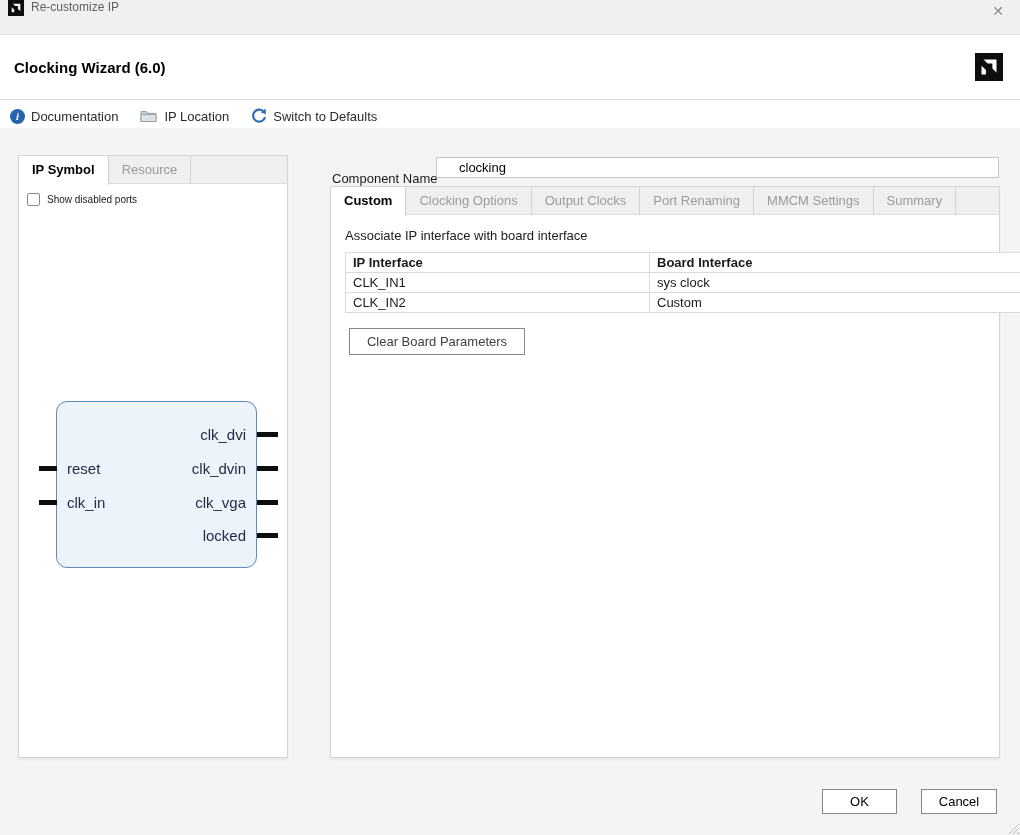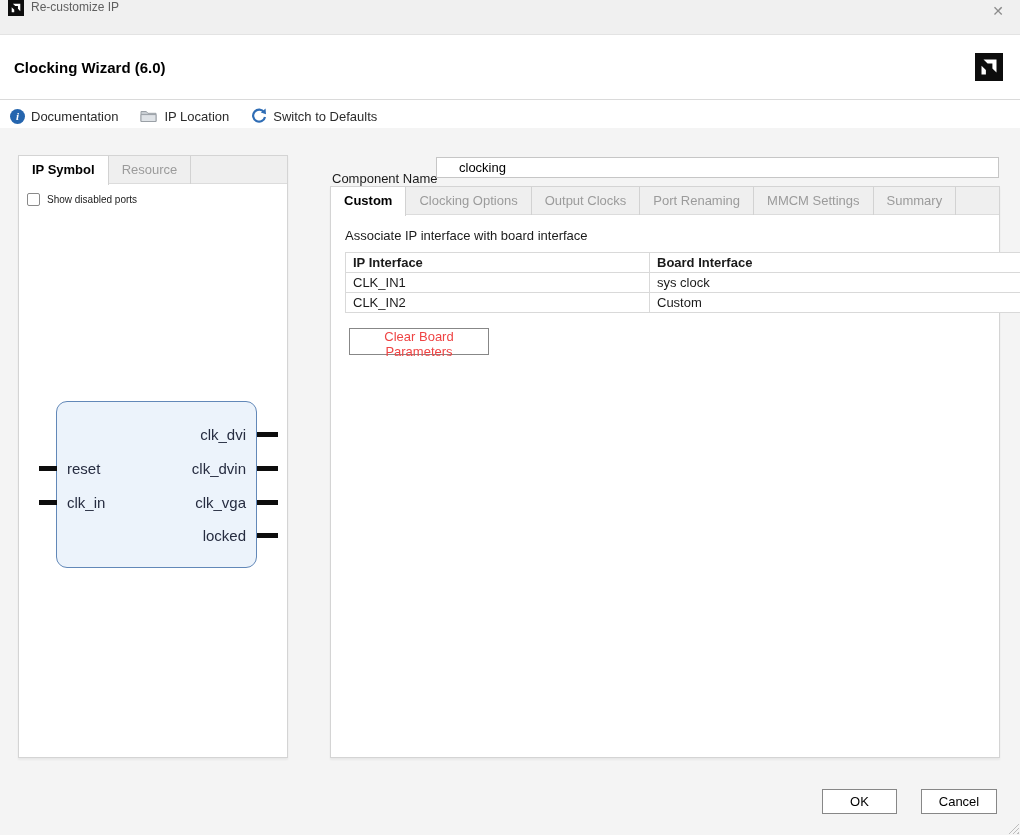--- a/index.html
+++ b/index.html
@@ -86,22 +86,22 @@
   .board-table th, .board-table td {
     border:1px solid #d9d9d9; text-align:left; padding:2px 7px; height:20px;
     font-weight:normal; color:#1a1a1a;
   }
   .board-table th { font-weight:bold; }
   .col-ip { width:304px; }
   .dd-cell { position:relative; cursor:default; }
   .dd-arrow { position:absolute; right:8px; top:50%; transform:translateY(-50%); font-size:9px; color:#333; }
 
   .clear-btn {
-    margin:15px 16px 0 18px; width:140px; height:27px;
-    background:#fff; border:1px solid #878787; font-family:inherit; font-size:13px; color:#ef4444;
+    margin:15px 16px 0 18px; width:176px; height:27px;
+    background:#fff; border:1px solid #878787; font-family:inherit; font-size:13px; color:#404040;
     cursor:default;
   }
 
   
   .dlg-btn {
     position:absolute; height:25px; background:#fff; border:1px solid #878787;
     font-family:inherit; font-size:13px; color:#000; cursor:default;
   }
   .ok-btn { left:822px; top:661px; width:75px; }
   .cancel-btn { left:921px; top:661px; width:76px; }

